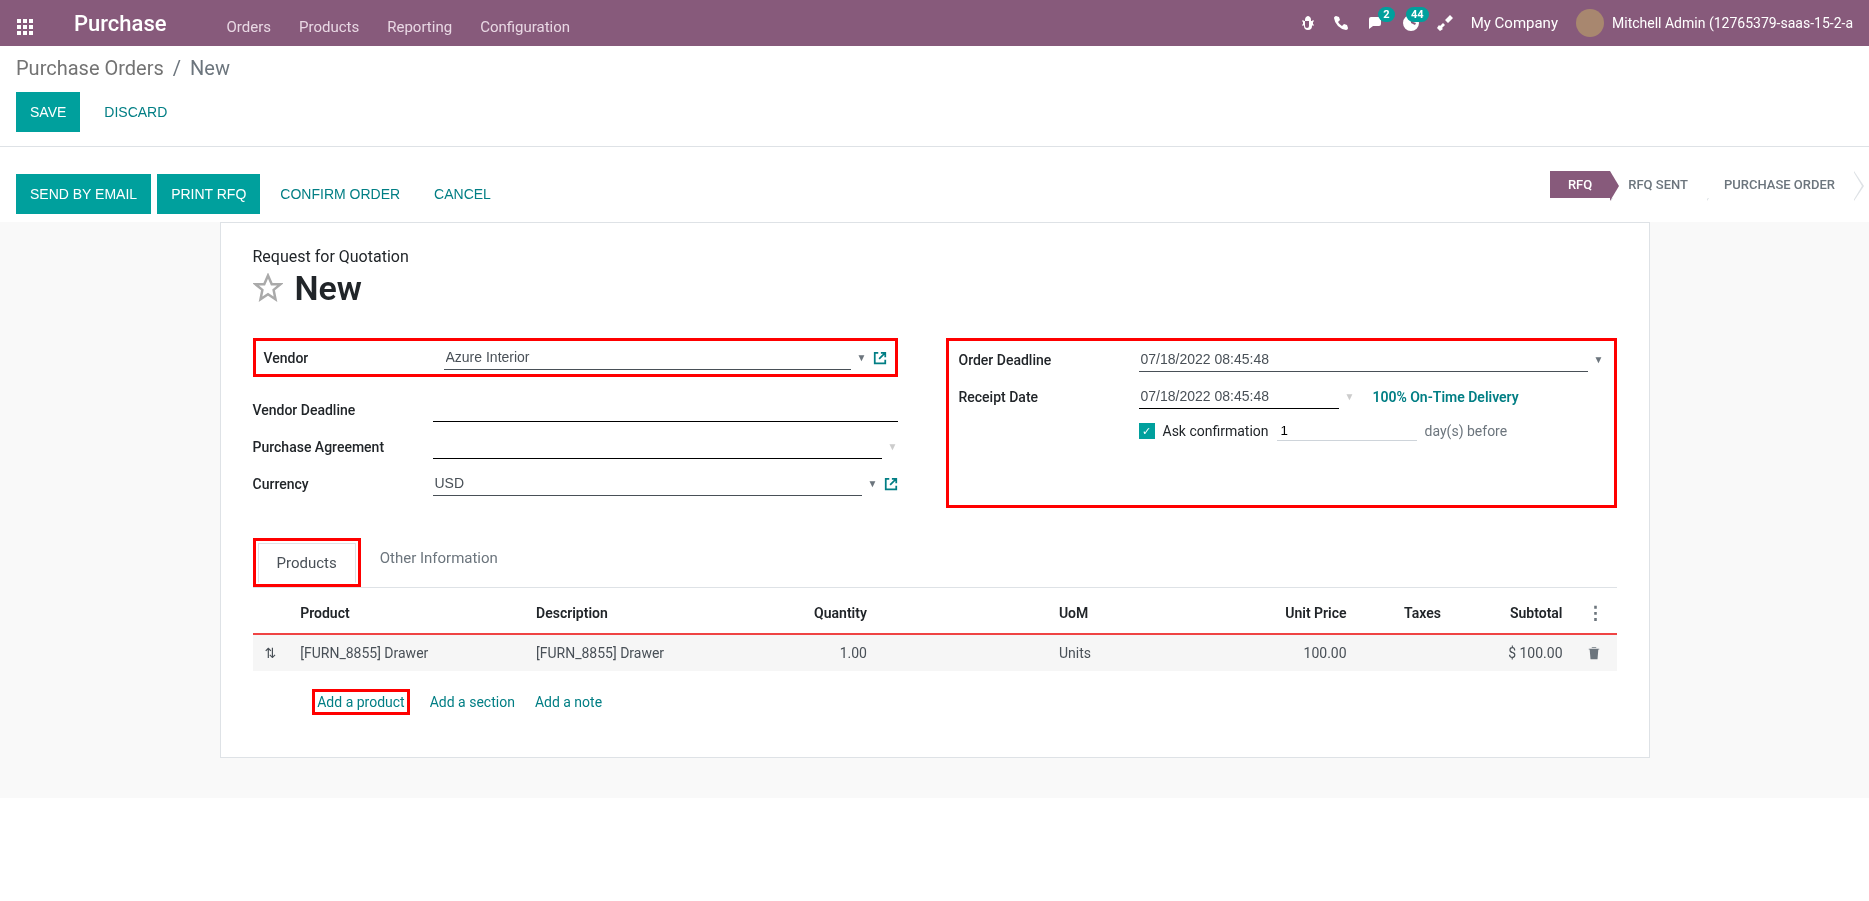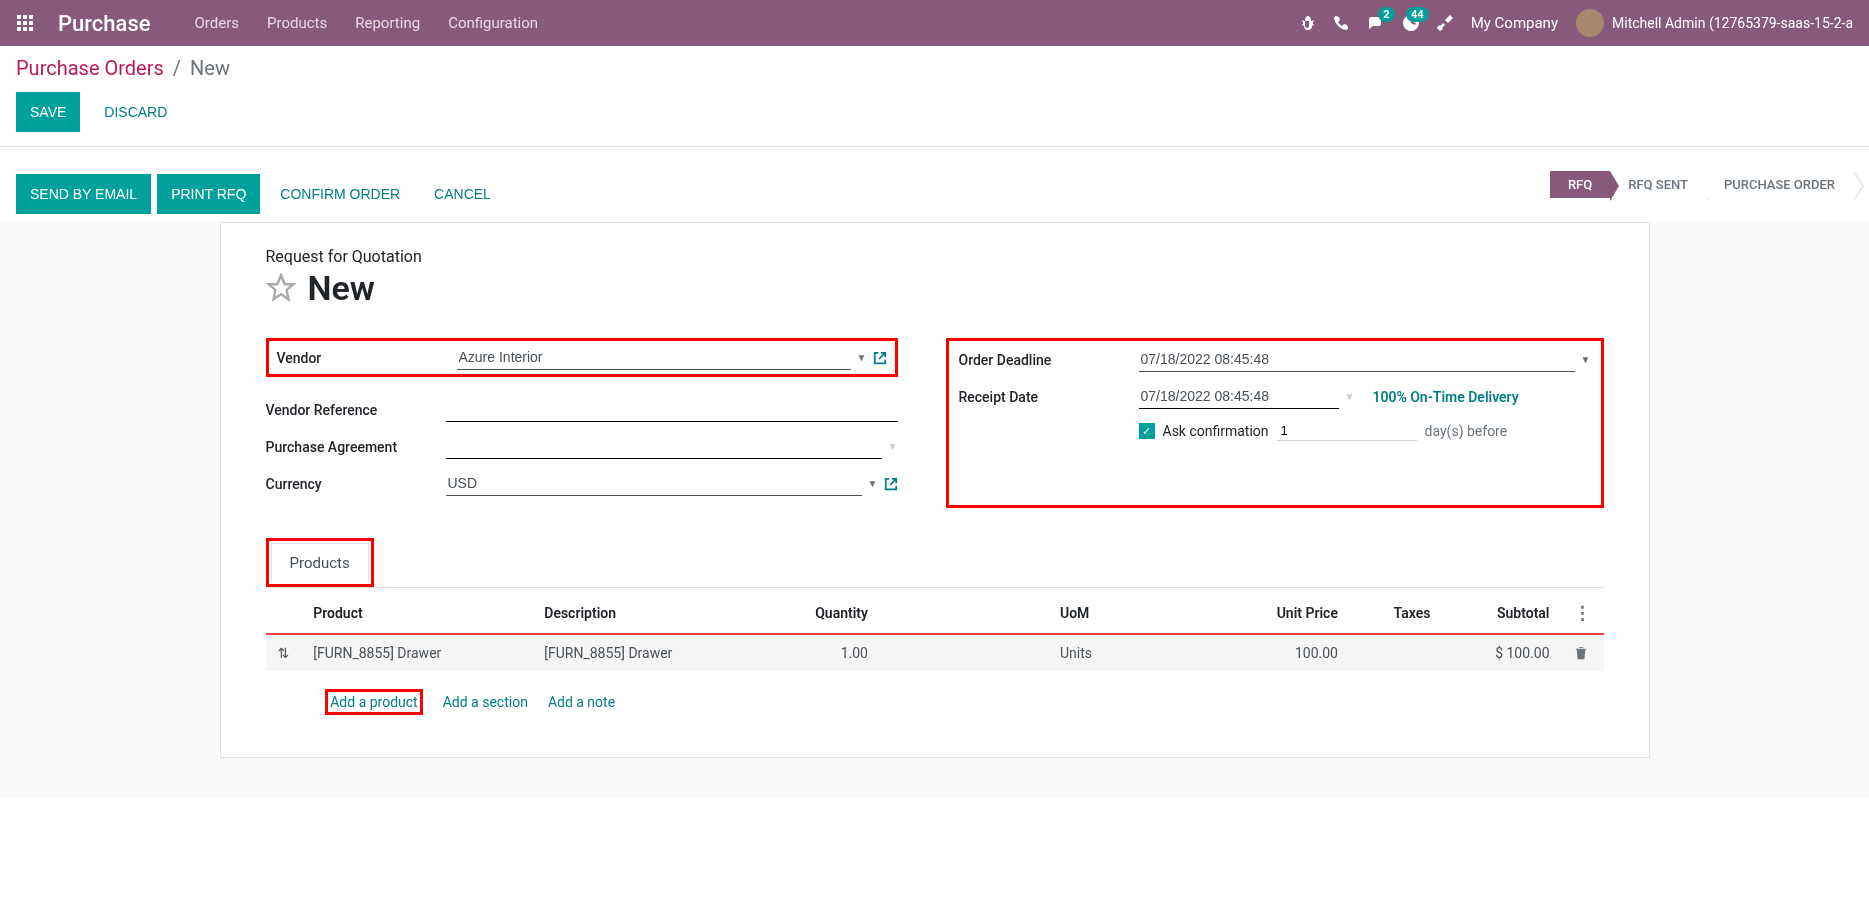--- a/index.html
+++ b/index.html
@@ -1,37 +1,37 @@
 <!DOCTYPE html>
 <html><head>
 <meta charset="utf-8">
 <style>
 * { box-sizing: border-box; margin: 0; padding: 0; }
 body { font-family: -apple-system, BlinkMacSystemFont, "Segoe UI", Roboto, "Helvetica Neue", Arial, sans-serif; font-size: 14px; color: #212529; background: #fff; }
 
 
 .navbar { background: #875a7b; color: #fff; height: 46px; display: flex; align-items: center; padding: 0 16px; }
-.navbar-left { display: flex; align-items: center; gap: 24px; }
+.navbar-left { display: flex; align-items: flex-end; gap: 40px; }
 .apps-icon { width: 18px; height: 18px; display: inline-flex; align-items: center; justify-content: center; }
 .apps-grid { display: grid; grid-template-columns: repeat(3, 4px); grid-template-rows: repeat(3, 4px); gap: 2px; }
 .apps-grid span { background: #fff; display: block; }
 .app-name { font-size: 22px; font-weight: 500; color: #fff; }
 .nav-menu { display: flex; gap: 28px; margin-left: 20px; }
 .nav-menu a { color: #e9d8e4; text-decoration: none; font-size: 15px; }
 .navbar-right { margin-left: auto; display: flex; align-items: center; gap: 18px; }
 .navbar-icon { color: #fff; font-size: 16px; position: relative; }
 .badge { position: absolute; top: -8px; right: -10px; background: #00a09d; color: #fff; font-size: 11px; padding: 1px 5px; border-radius: 10px; font-weight: bold; }
 .company-name { color: #fff; font-size: 15px; }
 .user-section { display: flex; align-items: center; gap: 8px; color: #fff; }
 .avatar { width: 28px; height: 28px; border-radius: 50%; background: #a8876f; display: inline-block; }
 
 
 .breadcrumb-bar { padding: 10px 16px 6px 16px; }
 .breadcrumb { font-size: 20px; }
-.breadcrumb a { color: #be185d; text-decoration: none; }
+.breadcrumb a { color: #737373; text-decoration: none; }
 .breadcrumb .sep { color: #6c757d; margin: 0 4px; }
 .breadcrumb .current { color: #6c757d; }
 
 
 .control-bar { padding: 6px 16px 14px 16px; display: flex; gap: 10px; }
 .btn { border: none; padding: 12px 14px; font-size: 14px; font-weight: 500; cursor: pointer; text-transform: uppercase; }
 .btn-primary { background: #00a09d; color: #fff; }
 .btn-link { background: transparent; color: #017e84; }
 
 
@@ -39,21 +39,21 @@
 .status-left { display: flex; gap: 6px; margin-top: 19px; }
 .status-right { margin-left: auto; display: flex; padding-left: 8px; }
 .arrow-step { padding: 6px 18px; font-size: 13px; color: #6c757d; background: #fff; position: relative; text-transform: uppercase; font-weight: 500; }
 .arrow-step.active { background: #875a7b; color: #fff; }
 .arrow-step::after { content: ''; position: absolute; right: -9px; top: 0; width: 0; height: 0; border-top: 15px solid transparent; border-bottom: 15px solid transparent; border-left: 9px solid #fff; z-index: 1; }
 .arrow-step.active::after { border-left-color: #875a7b; }
 .arrow-step::before { content: ''; position: absolute; right: -11px; top: 0; width: 0; height: 0; border-top: 15px solid transparent; border-bottom: 15px solid transparent; border-left: 10px solid #dee2e6; z-index: 0; }
 
 
 .sheet-bg { background: #f9f9f9; padding: 0 16px 40px 16px; }
-.sheet { background: #fff; border: 1px solid #dee2e6; max-width: 1430px; margin: 0 auto; padding: 24px 45px; }
+.sheet { background: #fff; border: 1px solid #dee2e6; max-width: 1430px; margin: 0 auto; padding: 24px 32px; }
 .form-title-sub { font-size: 16px; color: #212529; margin-bottom: 2px; }
 .form-title-row { display: flex; align-items: center; gap: 12px; }
 .star { font-size: 32px; color: #aaa; }
 .form-title { font-size: 34px; font-weight: 600; color: #212529; }
 
 
 .form-columns { display: flex; gap: 48px; margin-top: 30px; }
 .form-col { flex: 1; }
 .form-row { display: flex; align-items: center; margin-bottom: 12px; }
 .form-label { width: 180px; color: #212529; font-size: 14px; font-weight: 500; }
@@ -205,21 +205,21 @@
               <span class="dropdown-caret">▼</span>
               <span class="ext-link">
                 <svg width="14" height="14" viewBox="0 0 16 16" fill="none" stroke="#017e84" stroke-width="2">
                     <path d="M6 2H2v12h12v-4M9 2h5v5M14 2L7 9"></path>
                   </svg>
               </span>
             </div>
           </div>
         </div>
         <div class="form-row">
-          <div class="form-label">Vendor Reference</div>
+          <div class="form-label">Vendor Deadline</div>
           <div class="form-field">
               <input class="form-input" value="" style="">
             </div>
         </div>
         <div class="form-row">
           <div class="form-label">Purchase Agreement</div>
           <div class="form-field">
             <input class="form-input" value="" style="">
             <span class="dropdown-caret" style="color:#ccc;">▼</span>
           </div>
@@ -266,20 +266,21 @@
       </div>
     </div>
 
     <div class="tabs-wrap">
       <div class="tab-row">
         <span style="display:inline-block;">
           <span class="hl-red-thin" style="display:inline-block;">
             <div class="tab active">Products</div>
           </span>
         </span>
+        <div class="tab">Other Information</div>
       </div>
 
       <table class="table">
         <thead>
           <tr>
             <th class="handle-col"></th>
             <th>Product</th>
             <th>Description</th>
             <th class="right">Quantity</th>
             <th style="padding-left:180px;">UoM</th>

